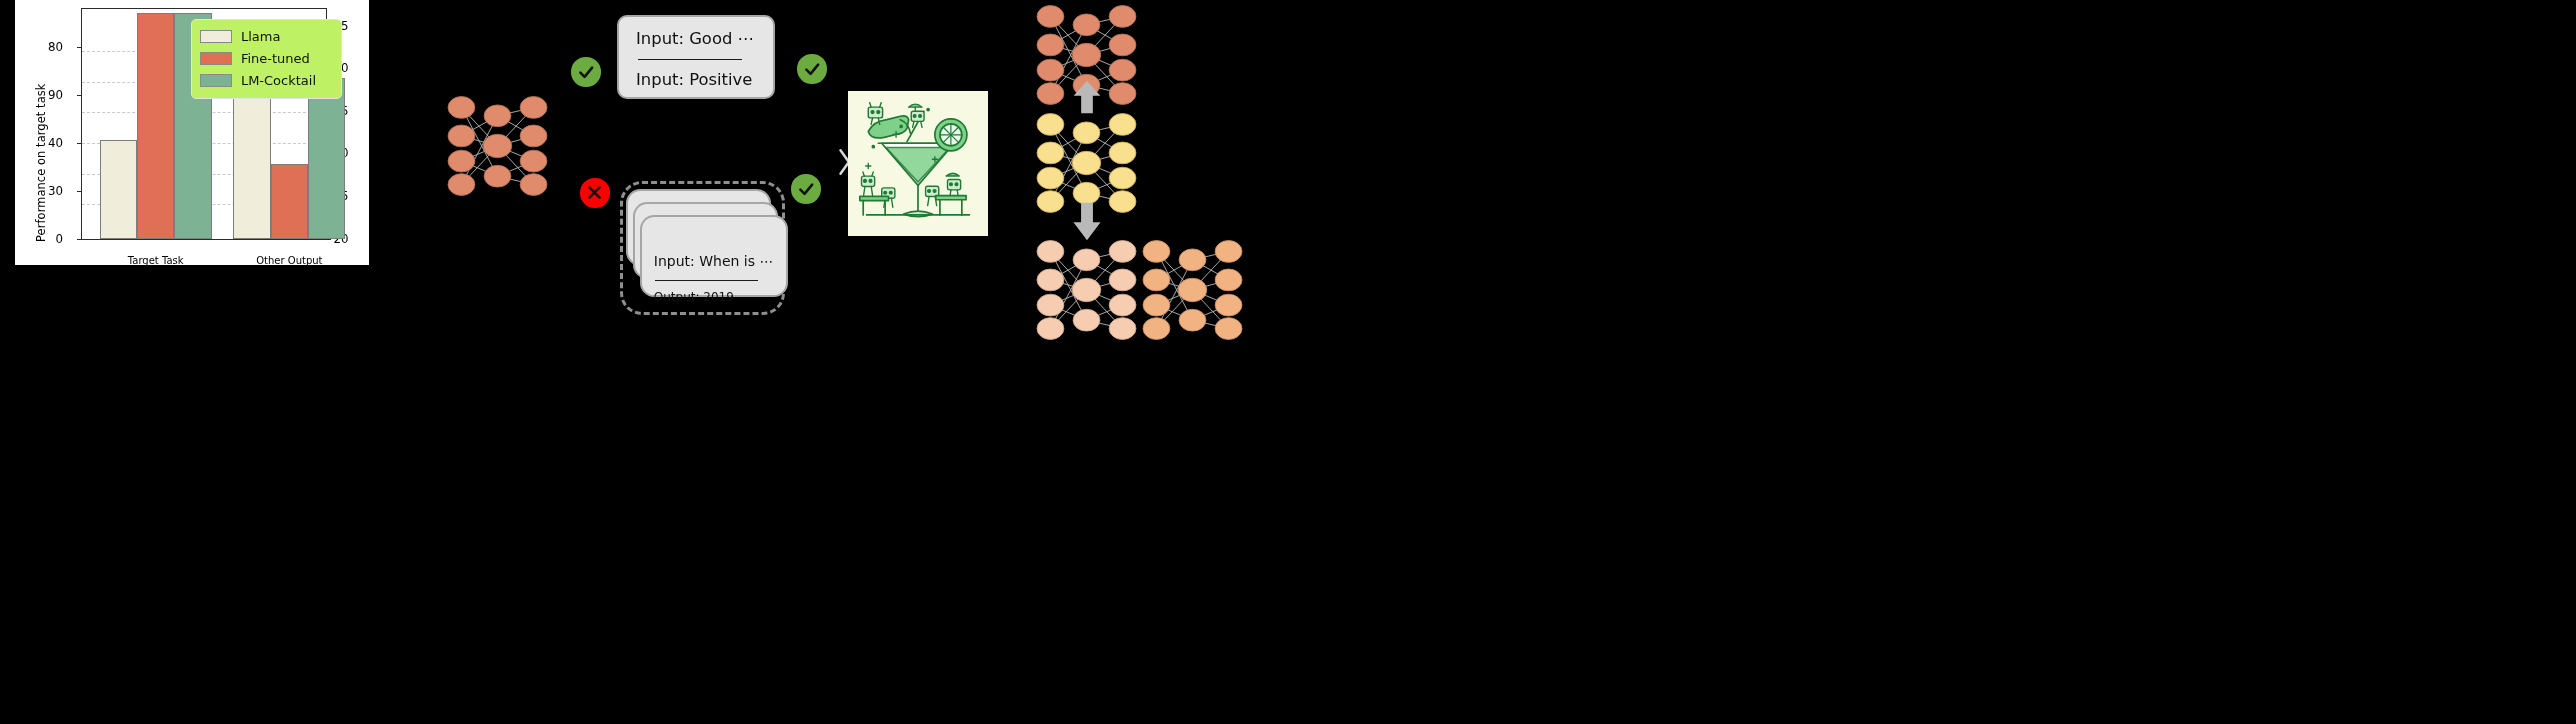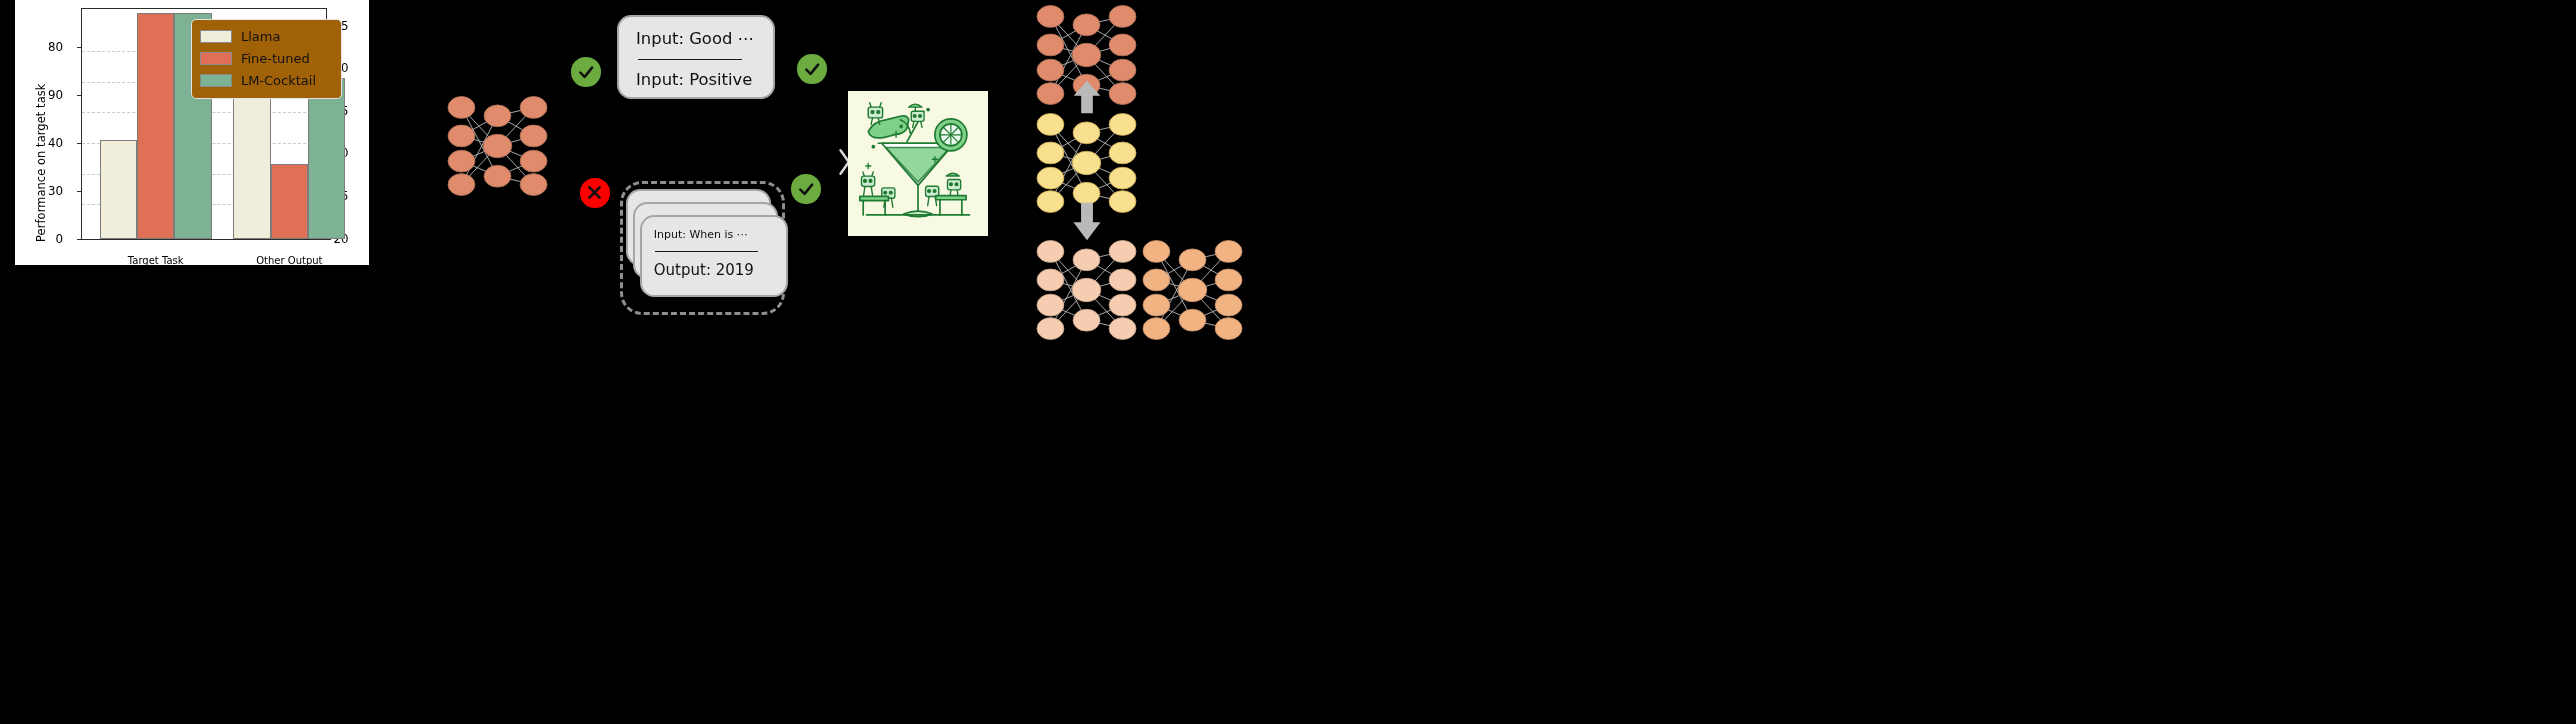--- a/index.html
+++ b/index.html
@@ -35,21 +35,21 @@
   .tickmark{ position:absolute; width:5px; height:0; border-top:1.2px solid #2b2b2b;}
   .tickmark.l{ right:100%; }
   .tickmark.r{ left:100%; }
   .bar{ position:absolute; bottom:0; border:0.8px solid #7d7d7d; }
   .xcat{
     position:absolute; top:246px; font-size:10px; color:#000;
     transform:translateX(-50%); white-space:nowrap;
   }
   #legend{
     position:absolute; left:109px; top:10px; width:151px;
-    background:#a16207; border:0.8px solid #e3e3e6; border-radius:5px;
+    background:#bef264; border:0.8px solid #e3e3e6; border-radius:5px;
     padding:5.9px 7.6px 6.7px 7.6px;
   }
   .legend-row{ display:flex; align-items:center; height:22px; }
   .legend-swatch{ width:32px; height:13.5px; border:0.8px solid #8a8a8a; margin-right:9.3px; }
   .legend-label{ font-size:13px; color:#111; white-space:nowrap; }
 
   
   .nn{ position:absolute; }
   .nn svg{ display:block; }
 
@@ -197,21 +197,21 @@
           <ellipse cx="65" cy="62" rx="17" ry="14"></ellipse>
         <ellipse cx="65" cy="98" rx="16" ry="13"></ellipse>
         <ellipse cx="108" cy="16" rx="16" ry="13"></ellipse>
           <ellipse cx="108" cy="50" rx="16" ry="13"></ellipse>
         <ellipse cx="108" cy="80" rx="16" ry="13"></ellipse>
           <ellipse cx="108" cy="108" rx="16" ry="13"></ellipse>
       </g>
     </svg>
   </div>
 
-  <div class="card" style="left:617px; top:15px; width:158px; height:84px;">
+  <div class="card" style="left:617px; top:15px; width:158px; height:84px;border-radius:10px;">
     <div class="card-inner">
       <div class="card-line">Input: Good ⋯</div>
       <div class="card-rule"></div>
       <div class="card-line">Input: Positive</div>
     </div>
   </div>
 
   <div class="badge" style="left:571px; top:57px; width:29.5px; height:29.5px; background:#6cab3f;">
     <svg width="18.5" height="18.5" viewBox="0 0 22 22">
       <path d="M4 11.5 L9 16.5 L18 5.5" stroke="#111" stroke-width="3" fill="none" stroke-linecap="round" stroke-linejoin="round"></path>
@@ -222,23 +222,23 @@
       <path d="M4 11.5 L9 16.5 L18 5.5" stroke="#111" stroke-width="3" fill="none" stroke-linecap="round" stroke-linejoin="round"></path>
     </svg>
   </div>
 
   <div class="dashed-group" style="left:620px; top:181px; width:165px; height:134px;"></div>
 
   <div class="card" style="left:626px; top:189px; width:145px; height:77px;"></div>
   <div class="card" style="left:633px; top:202px; width:145px; height:77px;"></div>
   <div class="card" style="left:640px; top:215px; width:148px; height:82px;">
     <div class="card-inner" style="padding:11px 11.8px 10px 11.8px;">
-      <div class="card-line" style="font-size:11px;">Input: When is ⋯</div>
+      <div class="card-line" style="font-size:14px;margin-top:25px;">Input: When is ⋯</div>
       <div class="card-rule" style="margin:9.3px 1.7px;width:103px;"></div>
-      <div class="card-line" style="font-size:15px;">Output: 2019</div>
+      <div class="card-line" style="font-size:12px;">Output: 2019</div>
     </div>
   </div>
 
   <div class="badge" style="left:580px; top:178px; width:29.5px; height:29.5px; background:#fc0000;">
     <svg width="17" height="17" viewBox="0 0 20 20">
       <path d="M4 4 L16 16 M16 4 L4 16" stroke="#111" stroke-width="3.2" fill="none" stroke-linecap="round"></path>
     </svg>
   </div>
   <div class="badge" style="left:791px; top:174px; width:29.5px; height:29.5px; background:#6cab3f;">
     <svg width="18.5" height="18.5" viewBox="0 0 22 22">

